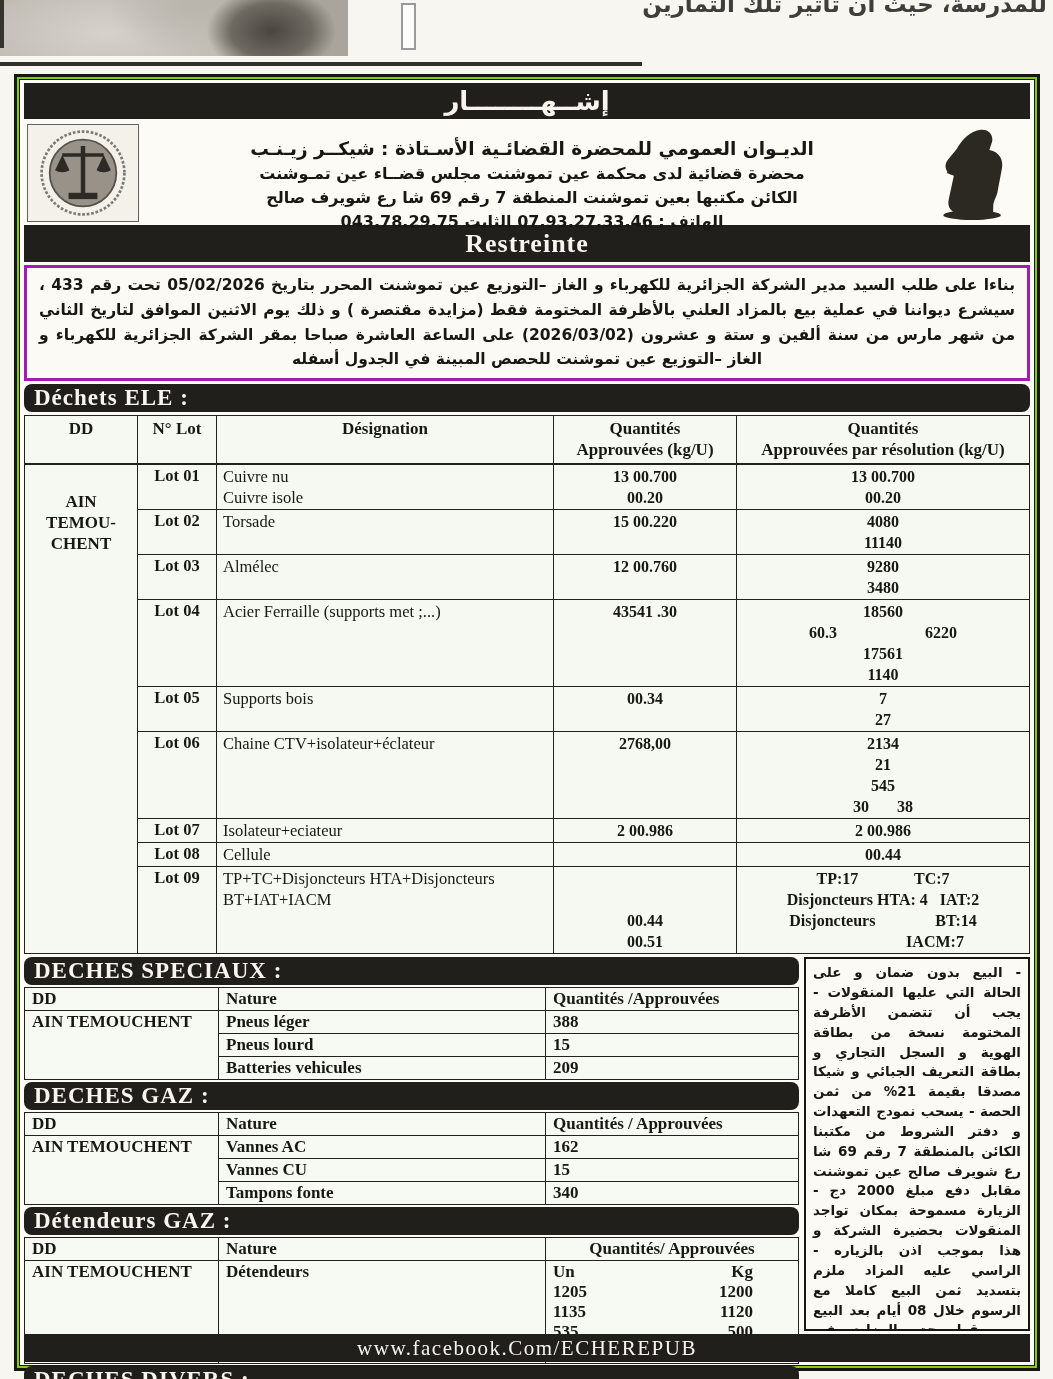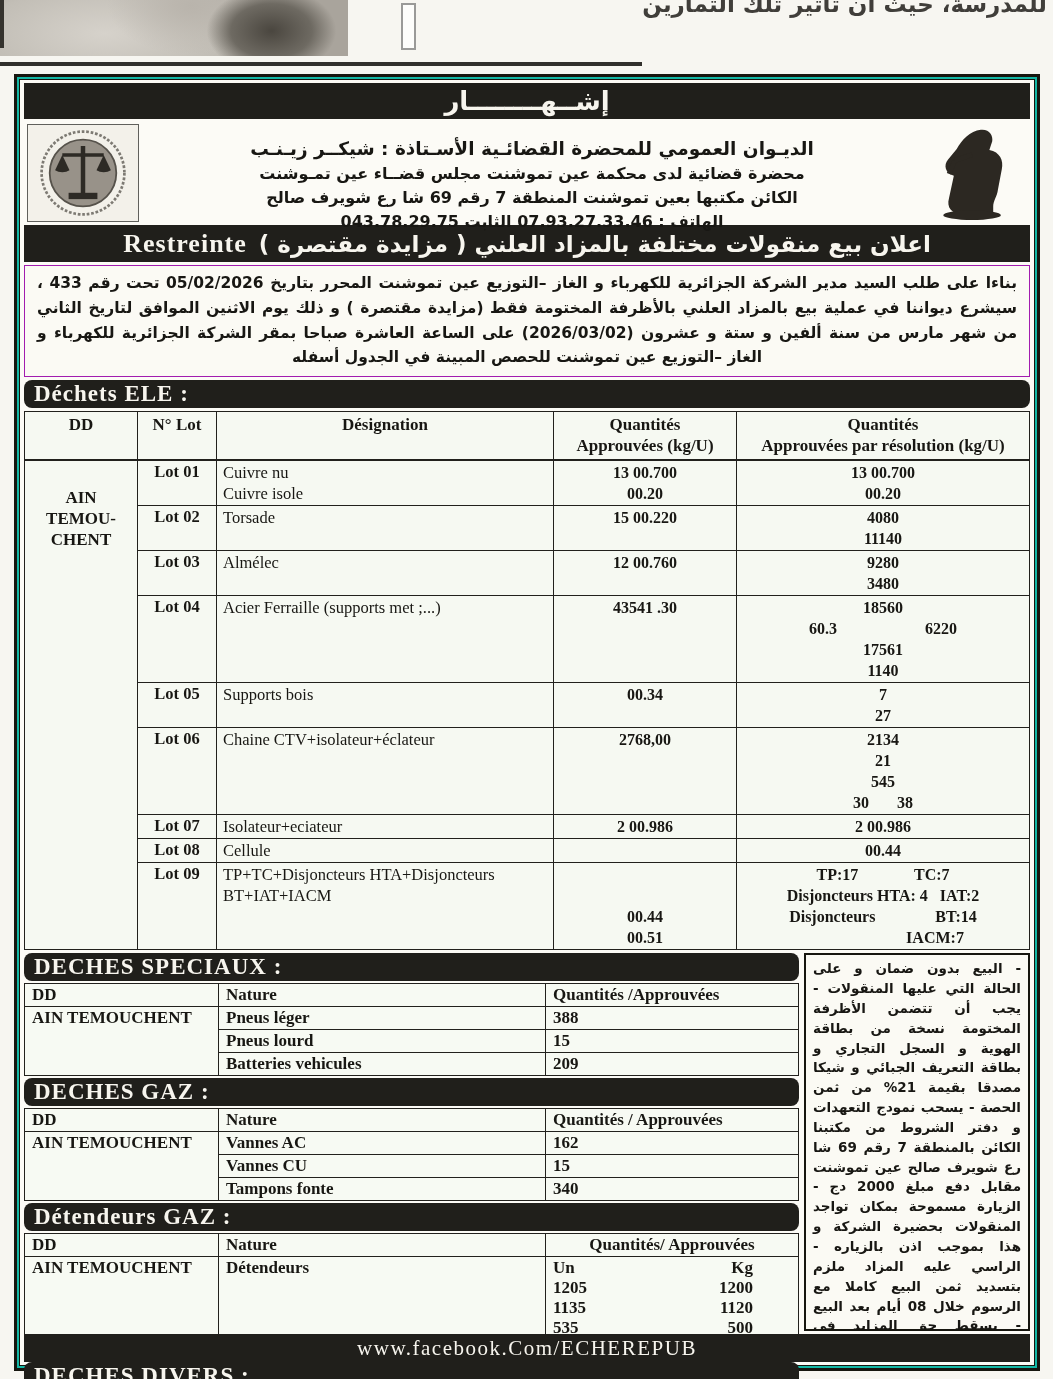--- a/index.html
+++ b/index.html
@@ -21,21 +21,21 @@
   .top-headline{
     direction:rtl;text-align:right;font-family:"DejaVu Sans",sans-serif;
     font-weight:bold;font-size:23px;color:#403e3a;margin-top:-9px;white-space:nowrap;
   }
   .small-tick-box{position:absolute;left:401px;top:3px;width:11px;height:43px;border:2px solid #9a9a98;background:#fdfdfb;}
   .top-rule{position:absolute;left:0;top:62px;width:642px;height:4px;background:#31302c;}
 
   
   .frame{
     position:absolute;left:14px;top:74px;width:1026px;height:1297px;
-    border:3px solid #17160f;box-sizing:border-box;background:#14b8a6;padding:2px;
+    border:3px solid #17160f;box-sizing:border-box;background:#84cc16;padding:2px;
   }
   .frame-inner{
     border:1px solid #17160f;height:100%;box-sizing:border-box;
     display:flex;flex-direction:column;gap:3px;padding:3px 4px;background:#fcfbf6;
   }
   .blackbar{background:#201f1b;color:#f7f5ee;}
 
   .bar-ishhar{
     height:36px;flex:0 0 auto;display:flex;align-items:center;justify-content:center;
     font-family:"DejaVu Sans",sans-serif;font-weight:bold;font-size:26px;letter-spacing:2px;
@@ -55,21 +55,21 @@
   .mh-line{font-size:16px;line-height:1.5;}
 
   .bar-subject{
     height:37px;flex:0 0 auto;display:flex;align-items:center;justify-content:center;
     gap:12px;direction:rtl;font-weight:bold;
   }
   .subject-ar{font-family:"DejaVu Sans",sans-serif;font-size:23px;}
   .subject-fr{font-family:"Liberation Serif",serif;font-size:26px;letter-spacing:1px;}
 
   .intro-box{
-    border:1px solid #a21caf;flex:0 0 auto;padding:5px 12px 6px;direction:rtl;
+    border:3px solid #a21caf;flex:0 0 auto;padding:5px 12px 6px;direction:rtl;
     text-align:justify;text-align-last:center;
     font-family:"DejaVu Sans",sans-serif;font-weight:bold;font-size:15.5px;line-height:1.6;
     background:#fbfaf4;
   }
 
   .bar-section{
     height:28px;flex:0 0 auto;display:flex;align-items:center;padding:0 10px;
     font-weight:bold;font-size:23px;font-family:"Liberation Serif",serif;letter-spacing:1px;border-radius:8px;
   }
 
@@ -150,21 +150,20 @@
       <div class="statue-box">
         <svg width="96" height="96" viewBox="0 0 100 100">
           <path d="M57 6 c9 -1 13 6 12 12 l-3 9 c11 2 15 11 13 20 l-4 21 c-1 8 -5 12 -5 18 l0 7 -31 1 c-12 0 -18 -7 -15 -17 l5 -23 c-9 -3 -11 -11 -6 -17 l9 -11 c5 -9 14 -19 25 -20z" fill="#2c2822"></path>
           <path d="M30 38 l18 -6 m-18 6 l-6 14" stroke="#2c2822" stroke-width="5" fill="none"></path>
           <ellipse cx="48" cy="95" rx="30" ry="5" fill="#2c2822"></ellipse>
         </svg>
       </div>
     </div>
 
     <div class="bar-subject blackbar">
-      <span class="subject-ar">اعلان بيع منقولات مختلفة بالمزاد العلني ( مزايدة مقتصرة )</span>
       <span class="subject-fr">Restreinte</span>
     </div>
 
     <div class="intro-box">بناءا على طلب السيد مدير الشركة الجزائرية للكهرباء و الغاز –التوزيع عين تموشنت المحرر بتاريخ 05/02/2026 تحت رقم 433 ، سيشرع ديواننا في عملية بيع بالمزاد العلني بالأظرفة المختومة فقط (مزايدة مقتصرة ) و ذلك يوم الاثنين الموافق لتاريخ الثاني من شهر مارس من سنة ألفين و ستة و عشرون (2026/03/02) على الساعة العاشرة صباحا بمقر الشركة الجزائرية للكهرباء و الغاز –التوزيع عين تموشنت للحصص المبينة في الجدول أسفله</div>
 
     <div class="bar-section blackbar">
       <span>Déchets ELE :</span>
     </div>
 
     <table class="main-table">

